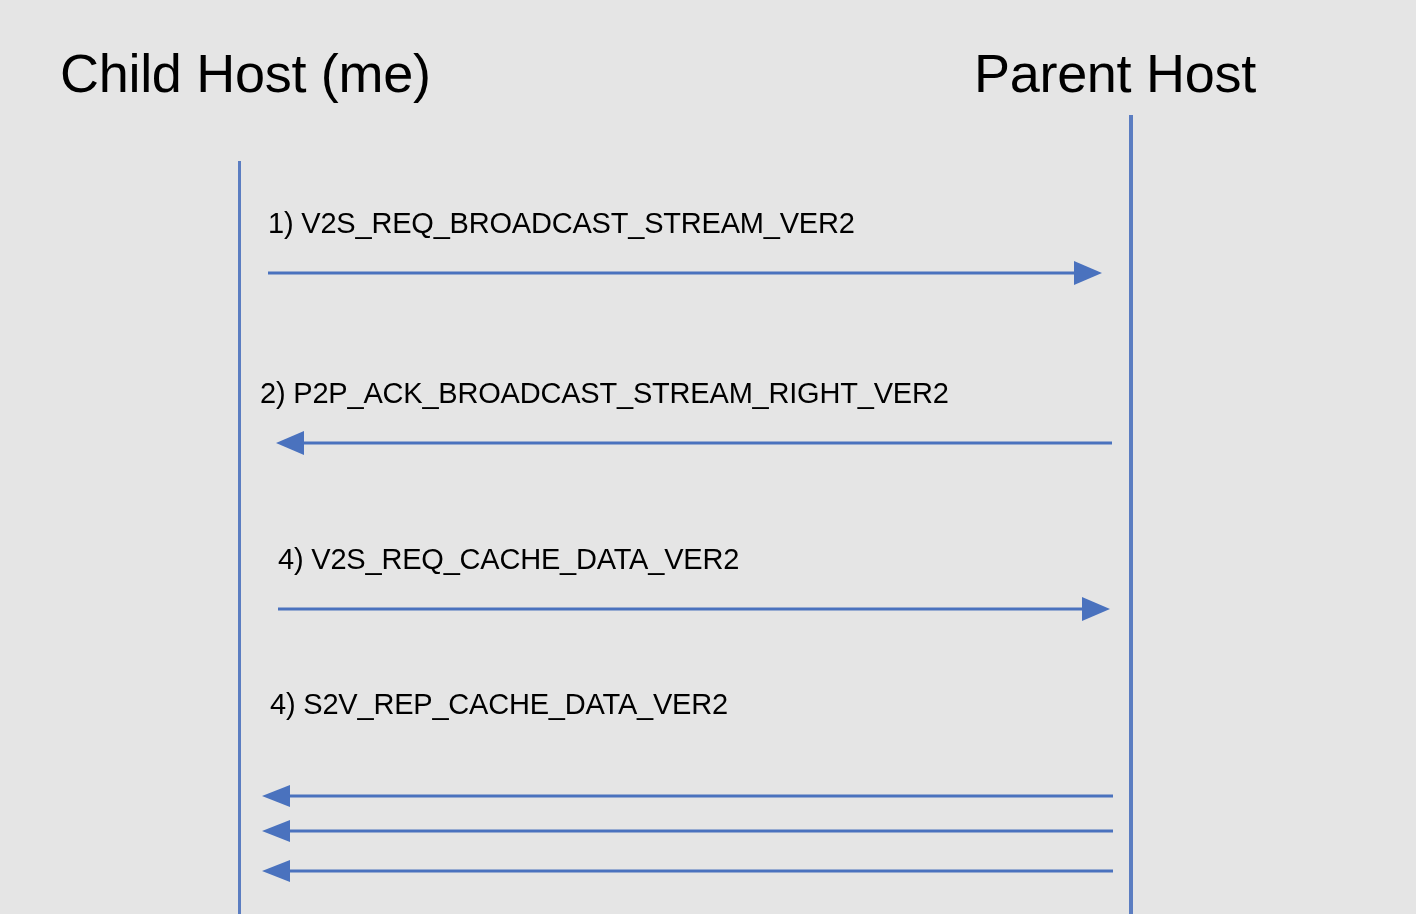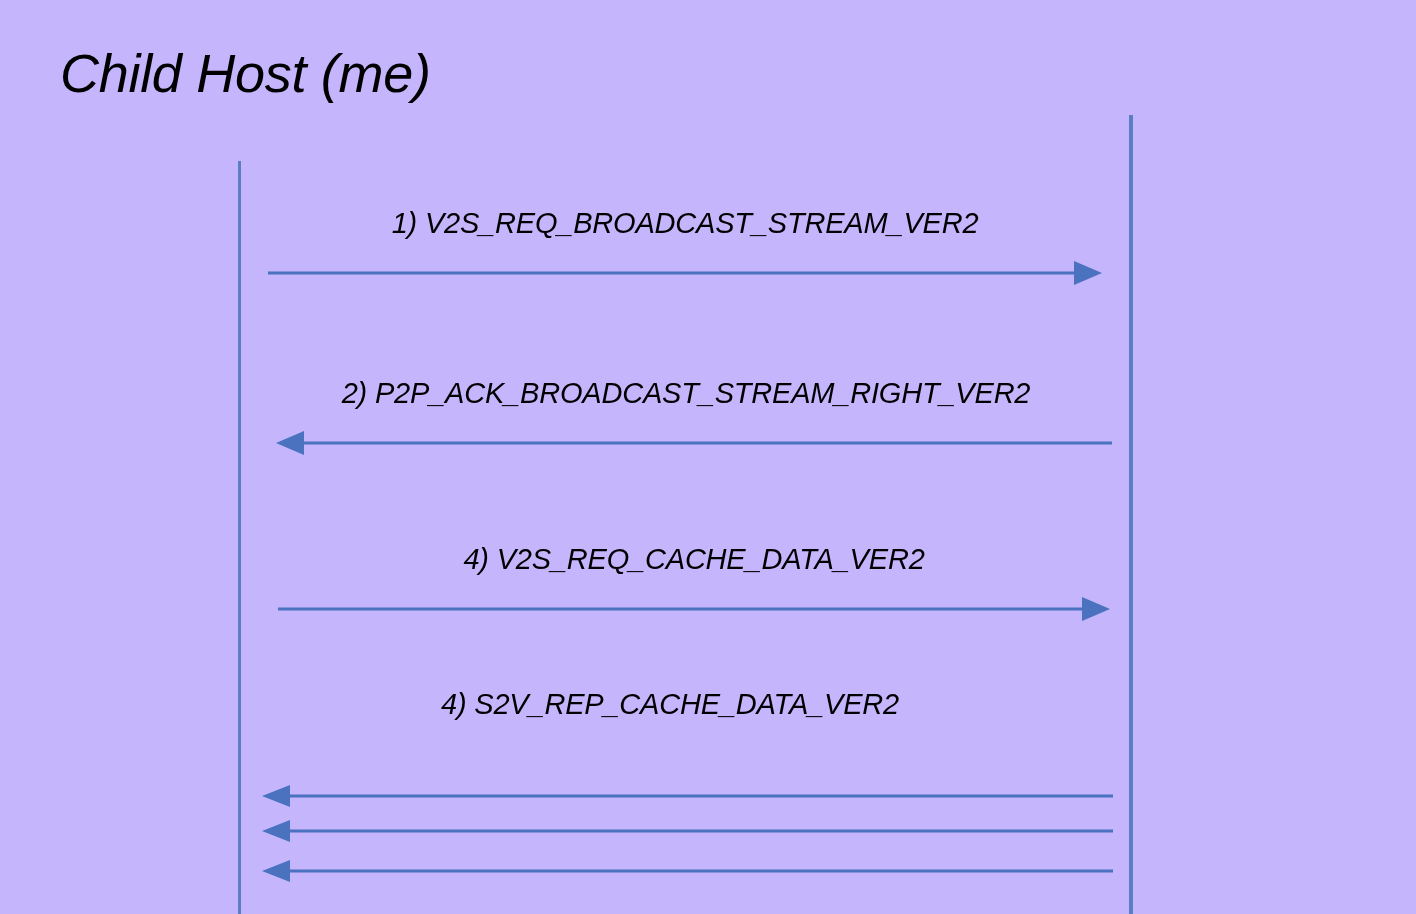--- a/index.html
+++ b/index.html
@@ -8,23 +8,22 @@
     padding: 0;
     background: #ffffff;
   }
   body {
     font-family: "Liberation Sans", sans-serif;
   }
   #canvas {
     position: relative;
     width: 1416px;
     height: 914px;
-    background: #c4b5fd;
+    background: #e5e5e5;
     overflow: hidden;
-    font-style: italic;
   }
 
   
   .actor-label {
     position: absolute;
     color: #000000;
     font-weight: 400;
     white-space: nowrap;
     line-height: 1.0;
     letter-spacing: -0.3px;
@@ -61,21 +60,20 @@
   
   .message {
     position: absolute;
   }
   .msg-label {
     position: absolute;
     color: #000000;
     font-size: 29px;
     line-height: 1.38;
     white-space: nowrap;
-    text-align: center;
     letter-spacing: -0.2px;
   }
   .msg-label .sub {
     display: block;
     text-decoration: underline;
     text-underline-offset: 3px;
   }
 
   
   .arrow-svg {
@@ -84,20 +82,21 @@
     display: block;
   }
 </style>
 </head>
 <body>
 
 <div id="canvas">
 
   <div class="actor-label" id="actor-child-label">Child Host (me)</div>
 
+  <div class="actor-label" id="actor-parent-label">Parent Host</div>
 
   <div class="lifeline" id="lifeline-child"></div>
 
   <div class="lifeline" id="lifeline-parent"></div>
 
   <div class="message">
     <div class="msg-label" style="left:268px; top:203px; width:834px;">1) V2S_REQ_BROADCAST_STREAM_VER2</div>
     <svg class="arrow-svg" style="left:266px; top:258px;" width="838" height="30" viewBox="0 0 838 30">
       <line x1="2" y1="15" x2="814" y2="15" stroke="#4A72BE" stroke-width="3.2"></line>
       <polygon points="808,3 836,15 808,27" fill="#4A72BE"></polygon>

